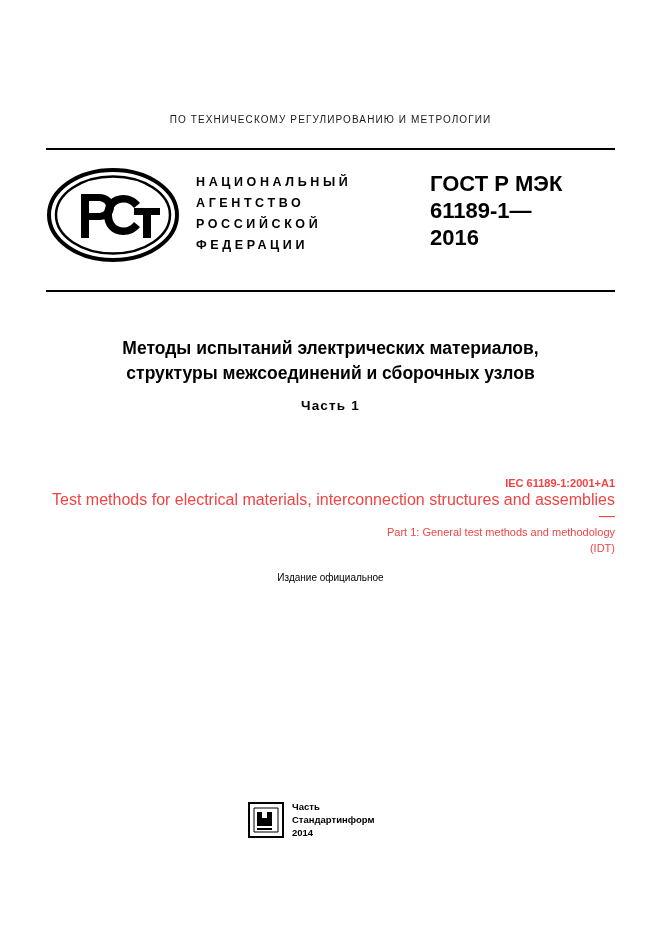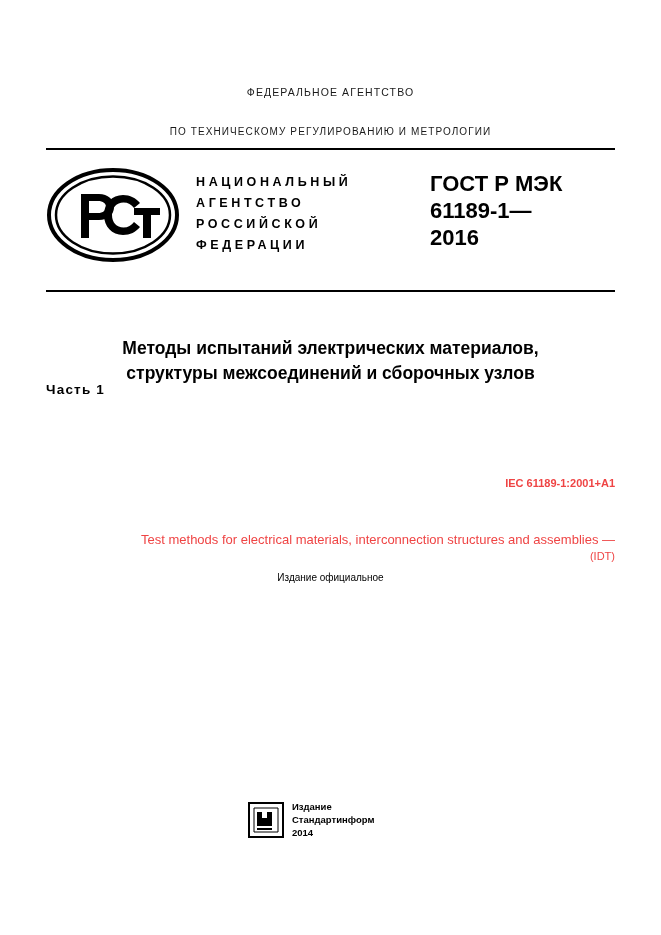--- a/index.html
+++ b/index.html
@@ -102,23 +102,23 @@
     width: 569px;
     text-align: center;
     font-size: 17.5px;
     font-weight: bold;
     line-height: 25px;
     color: #000;
   }
   .part-ru {
     position: absolute;
     left: 46px;
-    top: 382px;
-    width: 569px;
-    text-align: left;
+    top: 398px;
+    width: 569px;
+    text-align: center;
     font-size: 13.5px;
     font-weight: bold;
     letter-spacing: 1.2px;
     color: #000;
   }
   .subtitle-ru {
     position: absolute;
     left: 46px;
     top: 432px;
     width: 569px;
@@ -135,23 +135,22 @@
     width: 569px;
     text-align: right;
     color: #ef4444;
   }
   .iec-block .l1 {
     font-size: 11px;
     font-weight: bold;
     line-height: 17px;
   }
   .iec-block .l2 {
-    font-size: 13px;
+    font-size: 16px;
     line-height: 16px;
-    margin-top: 40px;
   }
   .iec-block .l3 {
     font-size: 11px;
     line-height: 16px;
   }
   .iec-block .l4 {
     font-size: 11px;
     line-height: 17px;
   }
 
@@ -191,21 +190,20 @@
     color: #000;
     text-align: left;
   }
 </style>
 </head>
 <body>
 
 <div class="page">
 
   <div class="agency">
-    <div class="line1">ФЕДЕРАЛЬНОЕ АГЕНТСТВО</div>
     <div class="line2">ПО ТЕХНИЧЕСКОМУ РЕГУЛИРОВАНИЮ И МЕТРОЛОГИИ</div>
   </div>
 
   <div class="rule-top"></div>
 
   <div class="emblem">
     <svg width="135" height="95" viewBox="0 0 135 95" xmlns="http://www.w3.org/2000/svg">
       <ellipse cx="67" cy="47" rx="64" ry="45" fill="none" stroke="#000" stroke-width="4"></ellipse>
       <ellipse cx="67" cy="47" rx="57" ry="38.5" fill="none" stroke="#000" stroke-width="2.5"></ellipse>
 
@@ -236,34 +234,35 @@
     <div>Методы испытаний электрических материалов,</div>
     <div>структуры межсоединений и сборочных узлов</div>
   </div>
 
   <div class="part-ru">Часть 1</div>
 
 
   <div class="iec-block">
     <div class="l1">IEC 61189-1:2001+A1</div>
     <div class="l2">Test methods for electrical materials, interconnection structures and assemblies —</div>
+    <div class="l3">Part 1: General test methods and methodology</div>
     <div class="l4">(IDT)</div>
   </div>
 
   <div class="official">Издание официальное</div>
 
   <div class="publisher">
     <div class="pub-logo">
       <svg width="36" height="36" viewBox="0 0 36 36" xmlns="http://www.w3.org/2000/svg">
         <rect x="1" y="1" width="34" height="34" fill="none" stroke="#000" stroke-width="2"></rect>
         <path d="M6 6 L6 30 L30 30 L30 6 Z" fill="none" stroke="#000" stroke-width="1"></path>
         <path d="M9 24 L9 10 L14 10 L14 16 L19 16 L19 10 L24 10 L24 24 Z" fill="#000"></path>
         <rect x="9" y="26" width="15" height="2" fill="#000"></rect>
       </svg>
     </div>
     <div class="pub-text">
-      <div>Издание</div>
+      <div>Часть</div>
       <div>Стандартинформ</div>
       <div>2014</div>
     </div>
   </div>
 
 </div>
 
 </body></html>

